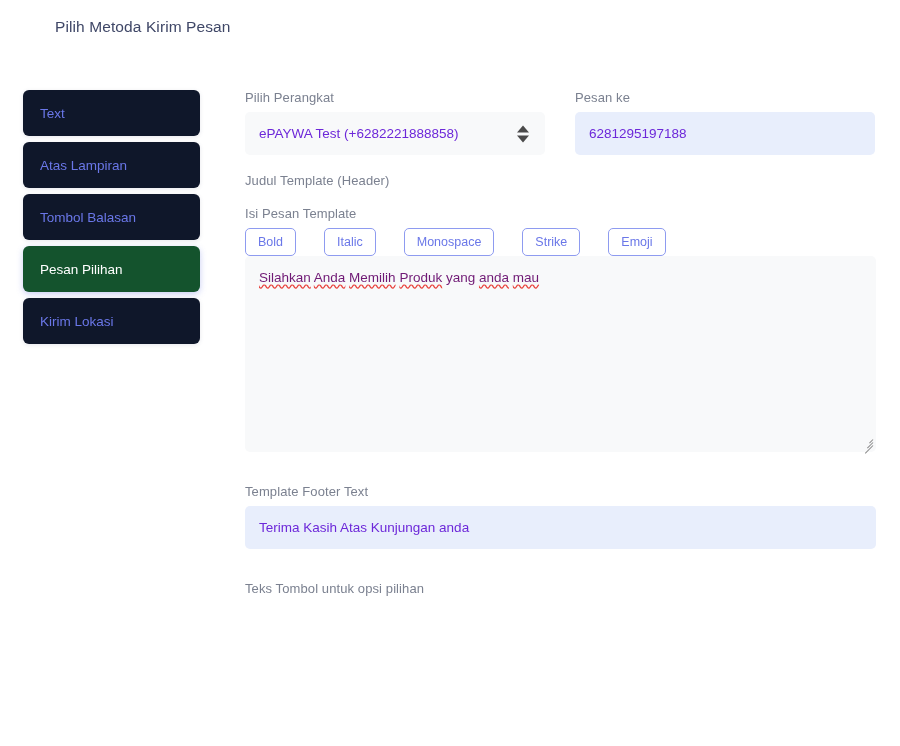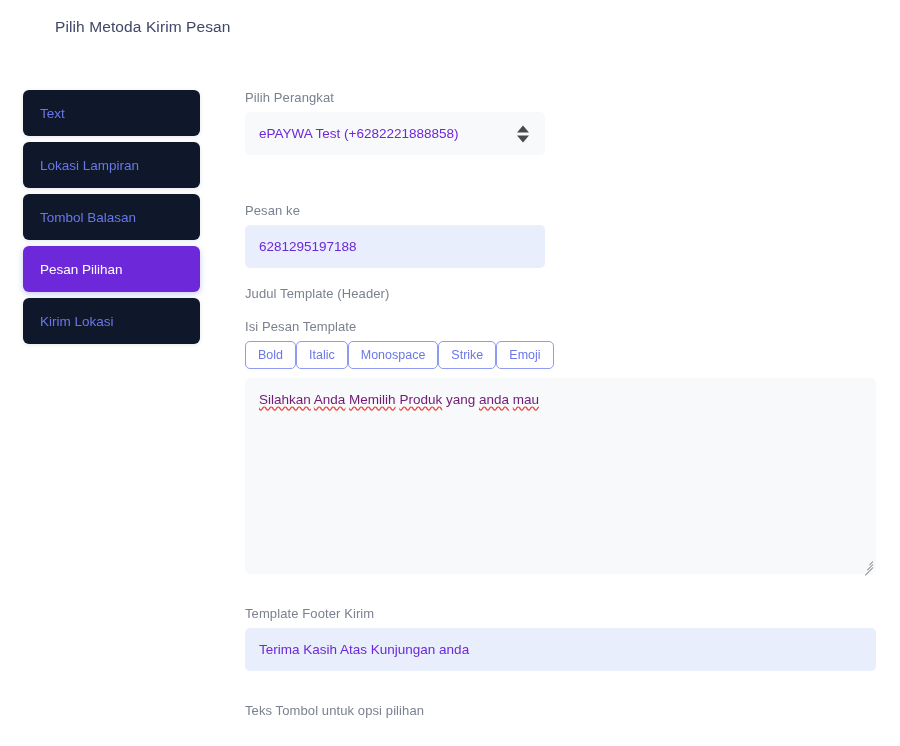--- a/index.html
+++ b/index.html
@@ -41,36 +41,35 @@
     box-shadow: 0 1px 4px rgba(60, 70, 110, 0.13);
     display: flex;
     align-items: center;
     padding-left: 17px;
     font-size: 13.5px;
     color: #6a77e8;
     cursor: pointer;
     user-select: none;
   }
   .side-item.active {
-    background: #6d28d9;
+    background: #14532d;
     color: #ffffff;
     box-shadow: 0 2px 6px rgba(96, 112, 224, 0.35);
   }
 
   
   .form-area {
     position: absolute;
     left: 245px;
     top: 90px;
     width: 631px;
   }
   .row {
     display: flex;
     gap: 30px;
-    flex-direction: column;
   }
   .field {
     margin-bottom: 18px;
   }
   .field.half { width: 300px; }
   .field.full { width: 631px; }
 
   .lbl {
     display: block;
     font-size: 13px;
@@ -119,22 +118,21 @@
     width: 0; height: 0;
     border-left: 6px solid transparent;
     border-right: 6px solid transparent;
   }
   .tri-up { border-bottom: 7px solid #4a4a4a; }
   .tri-dn { border-top: 7px solid #4a4a4a; }
 
   
   .fmt-row {
     display: flex;
-    gap: 0;
-    margin-bottom: 9px;
+    gap: 28px;
   }
   .fmt-btn {
     box-sizing: border-box;
     height: 28px;
     padding: 0 12px;
     border: 1px solid #8e9bf0;
     border-radius: 5px;
     background: #ffffff;
     color: #6a77e8;
     font-family: "Liberation Sans", sans-serif;
@@ -192,21 +190,21 @@
 </head>
 <body>
 
 <div class="page-title">Pilih Metoda Kirim Pesan</div>
 
 <div class="sidebar">
   <div class="side-item">
     <span>Text</span>
   </div>
   <div class="side-item">
-    <span>Lokasi Lampiran</span>
+    <span>Atas Lampiran</span>
   </div>
   <div class="side-item">
     <span>Tombol Balasan</span>
   </div>
   <div class="side-item active">
     <span>Pesan Pilihan</span>
   </div>
   <div class="side-item">
     <span>Kirim Lokasi</span>
   </div>
@@ -257,21 +255,21 @@
         <i class="g1"></i>
           <i class="g2"></i>
           <i class="g3"></i>
       </span>
     </div>
   </div>
 
   <div class="spacer-16"></div>
 
   <div class="field full">
-    <label class="lbl">Template Footer Kirim</label>
+    <label class="lbl">Template Footer Text</label>
     <input class="ctrl autofill" type="text" value="Terima Kasih Atas Kunjungan anda" style="">
   </div>
 
   <div class="spacer-16"></div>
 
   <div class="field full">
     <label class="lbl">Teks Tombol untuk opsi pilihan</label>
   </div>
 
 </div>

